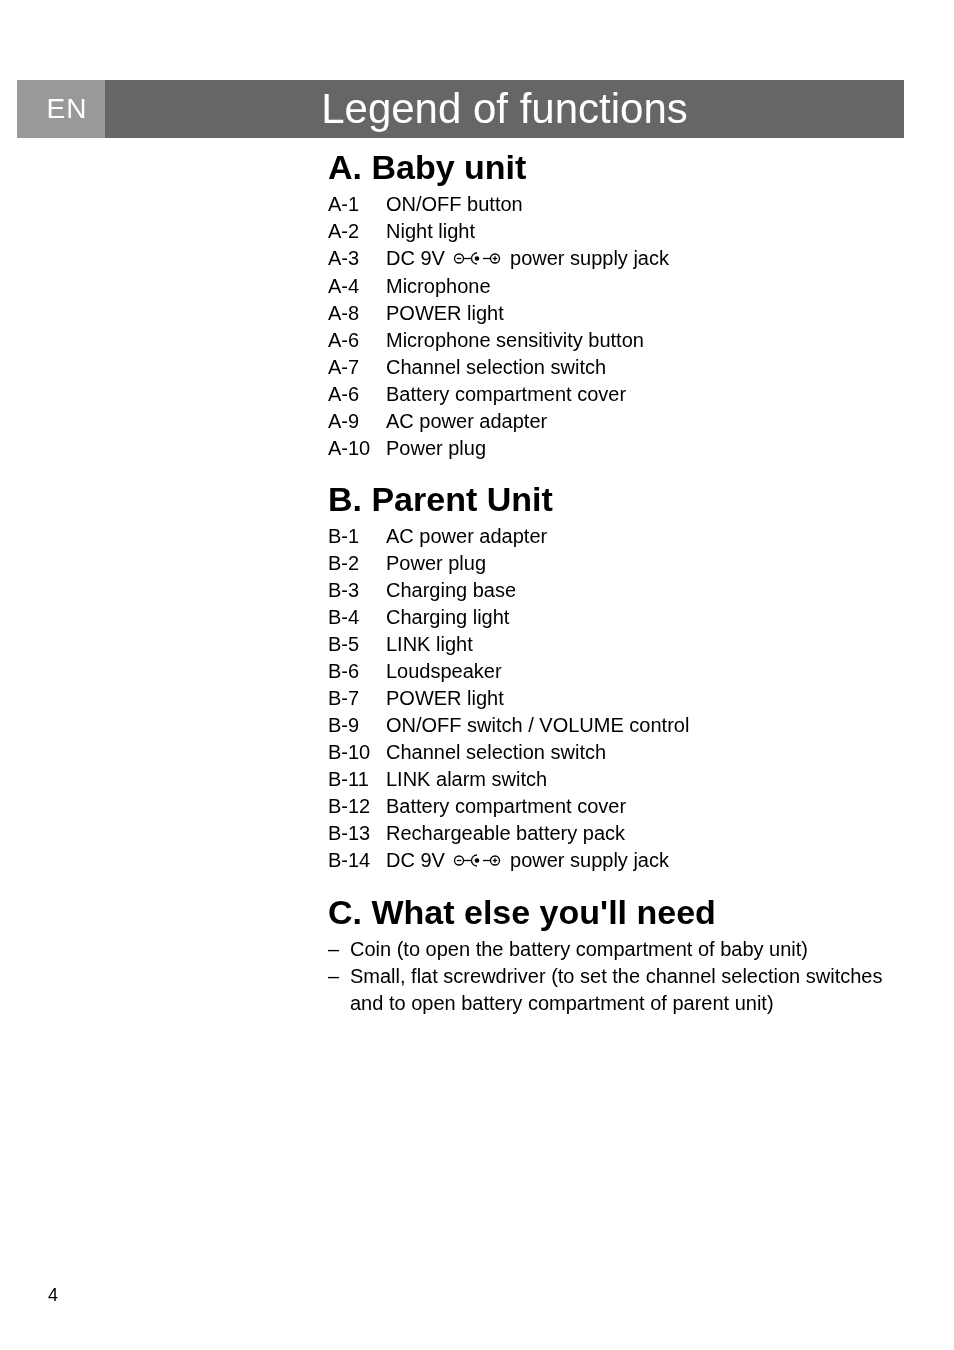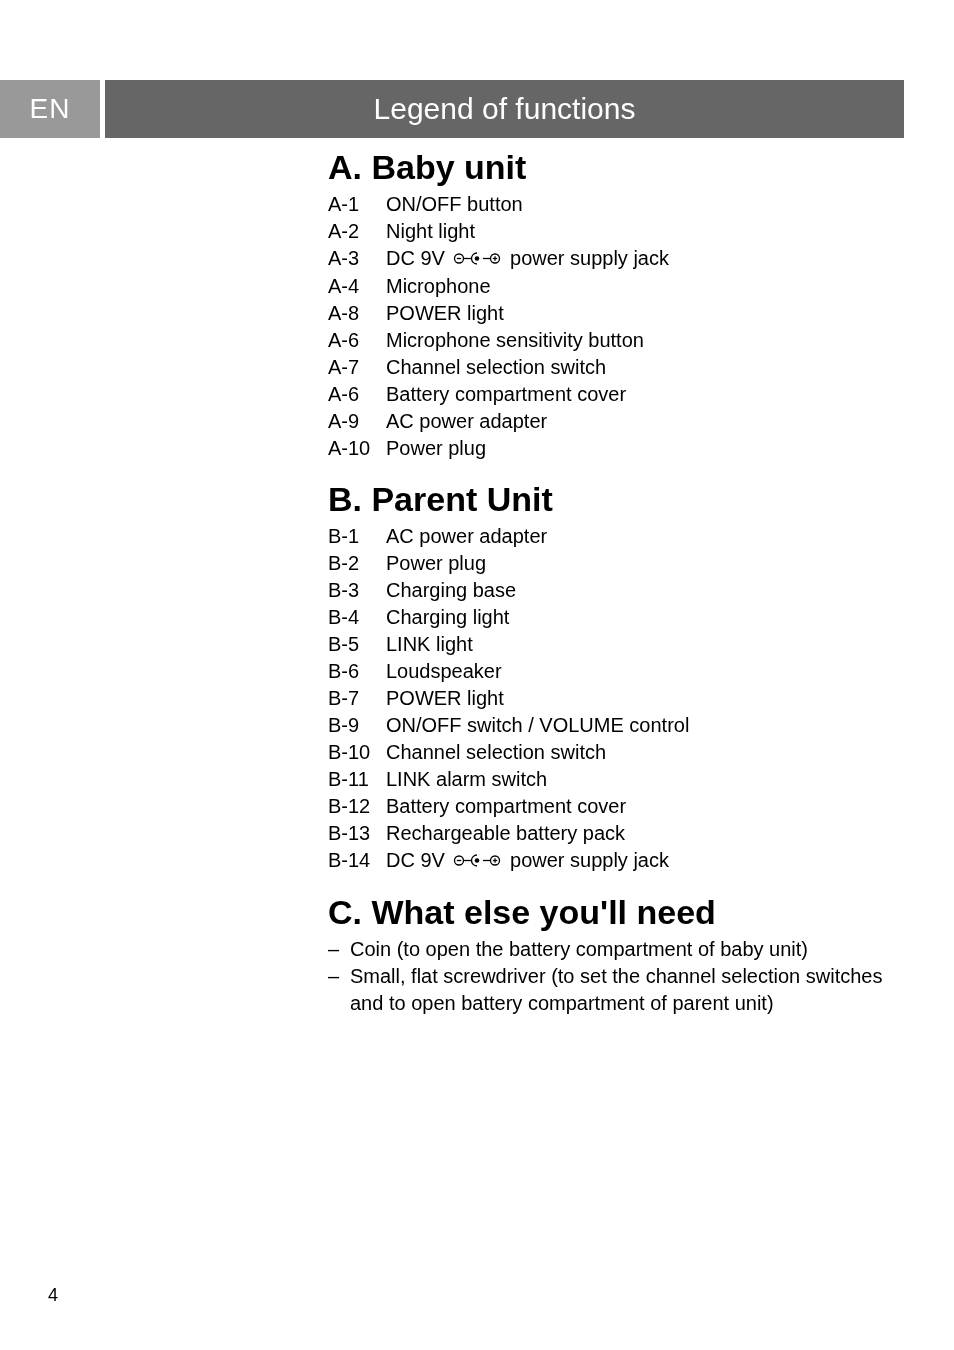--- a/index.html
+++ b/index.html
@@ -6,41 +6,41 @@
   body {
     width: 954px;
     height: 1350px;
     background: #fff;
     font-family: "Gill Sans", "Gill Sans MT", "Segoe UI", sans-serif;
     position: relative;
     color: #000;
   }
   .lang-tab {
     position: absolute;
-    left: 0;
+    left: 17px;
     top: 80px;
     width: 100px;
     height: 58px;
     background: #999999;
     color: #fff;
     font-size: 28px;
     display: flex;
     align-items: center;
     justify-content: center;
     letter-spacing: 1px;
   }
   .title-bar {
     position: absolute;
     left: 105px;
     top: 80px;
     right: 50px;
     height: 58px;
     background: #666666;
     color: #fff;
-    font-size: 30px;
+    font-size: 42px;
     display: flex;
     align-items: center;
     justify-content: center;
     font-weight: 300;
   }
   .content {
     position: absolute;
     left: 328px;
     top: 142px;
     right: 50px;

